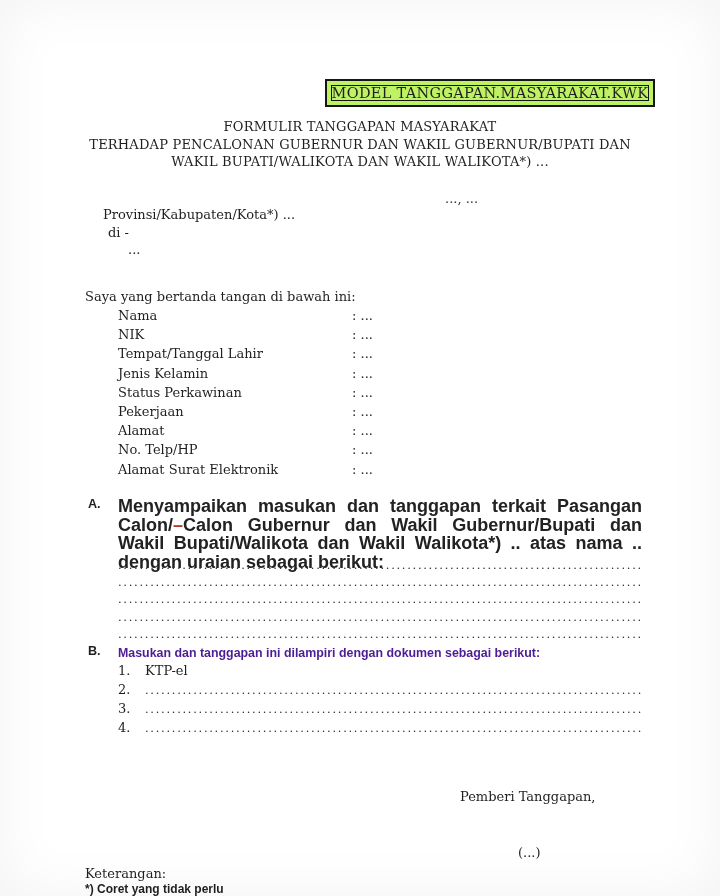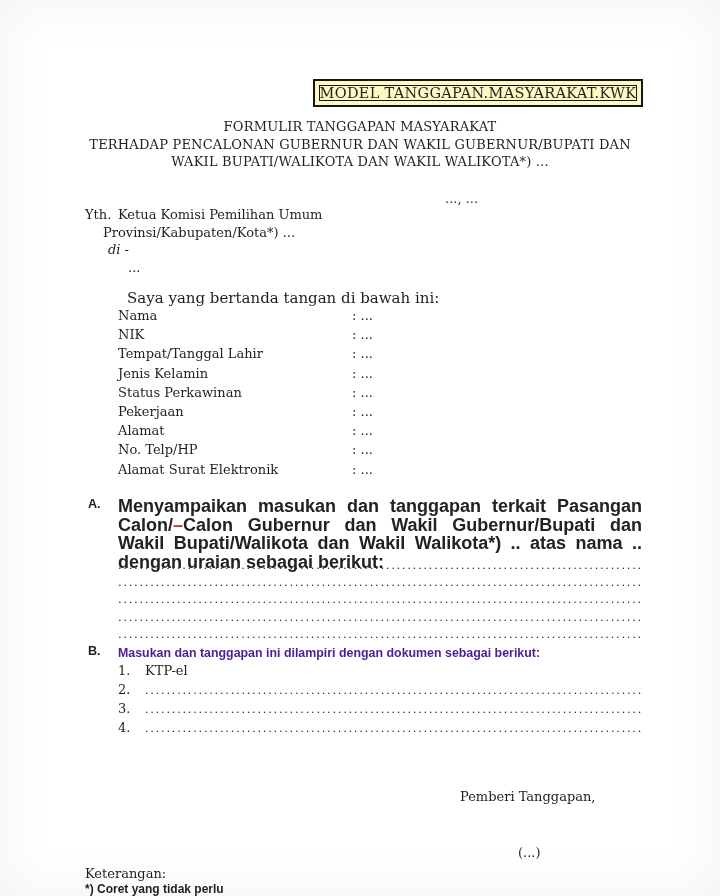--- a/index.html
+++ b/index.html
@@ -12,44 +12,44 @@
     position:relative;width:720px;height:896px;overflow:hidden;
     background:#ffffff;
     box-shadow:inset 0 0 60px rgba(0,0,0,0.05);
     color:#1f1f1f;
   }
   .abs{position:absolute;}
   .sans{font-family:"Liberation Sans", sans-serif;font-weight:600;}
 
   
   .model-box{
-    top:79px;left:313px;width:330px;height:28px;
+    top:79px;left:325px;width:330px;height:28px;
     box-sizing:border-box;border:2px solid #161616;padding:4px;
-    background:#fef9c3;
+    background:#bef264;
   }
   .model-box-inner{
     box-sizing:border-box;width:100%;height:100%;
     border:1px solid #161616;
     display:flex;align-items:center;justify-content:center;
     font-size:14.5px;letter-spacing:0.3px;white-space:nowrap;
   }
 
   
   .title-block{top:118px;left:60px;width:600px;text-align:center;
     font-size:13px;line-height:17.5px;letter-spacing:0.2px;}
 
   .place-date{top:191px;left:445px;font-size:13px;color:#3a3a3a;}
 
   .addressee{top:206px;left:85px;font-size:13px;line-height:17.6px;}
   .addressee .sal{display:inline-block;width:33px;}
   .addr-l2{margin-left:18px;}
-  .addr-l3{margin-left:23px;font-style:italic;}
+  .addr-l3{margin-left:23px;}
   .addr-l4{margin-left:43px;}
 
-  .intro-line{top:289px;left:85px;font-size:15px;margin-left:42px;}
+  .intro-line{top:289px;left:85px;font-size:13px;}
 
   .fields{top:306px;left:118px;width:430px;font-size:13px;}
   .field-row{display:flex;height:19.2px;align-items:center;}
   .field-label{width:234px;white-space:nowrap;}
   .field-value{white-space:nowrap;color:#2a2a2a;}
 
   .section-a{top:497px;left:88px;width:554px;}
   .sec-marker{position:absolute;left:0;top:0;font-size:12.6px;}
   .section-a .para{
     margin-left:30px;width:524px;text-align:justify;
@@ -93,23 +93,20 @@
 
   <div class="abs title-block">
     <div>FORMULIR TANGGAPAN MASYARAKAT</div>
     <div>TERHADAP PENCALONAN GUBERNUR DAN WAKIL GUBERNUR/BUPATI DAN</div>
     <div>WAKIL BUPATI/WALIKOTA DAN WAKIL WALIKOTA*) ...</div>
   </div>
 
   <div class="abs place-date">..., ...</div>
 
   <div class="abs addressee">
-    <div>
-      <span class="sal">Yth.</span><span>Ketua Komisi Pemilihan Umum</span>
-    </div>
     <div class="addr-l2">Provinsi/Kabupaten/Kota*) ...</div>
     <div class="addr-l3">di -</div>
     <div class="addr-l4">...</div>
   </div>
 
   <div class="abs intro-line">Saya yang bertanda tangan di bawah ini:</div>
 
   <div class="abs fields">
     <div class="field-row">
       <span class="field-label">Nama</span>

